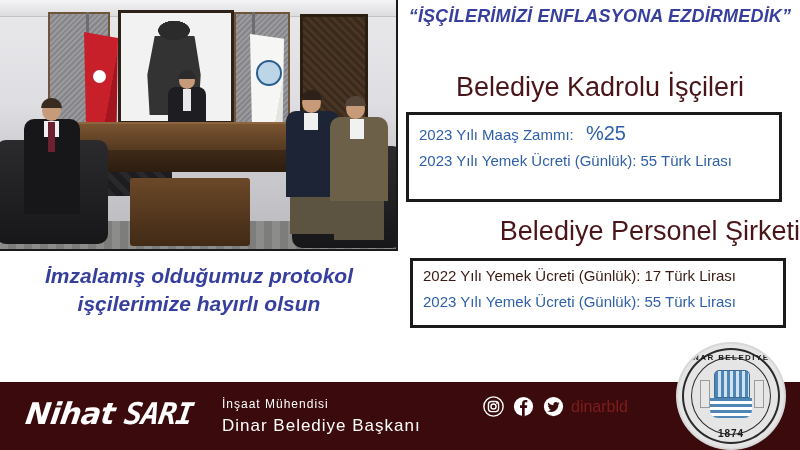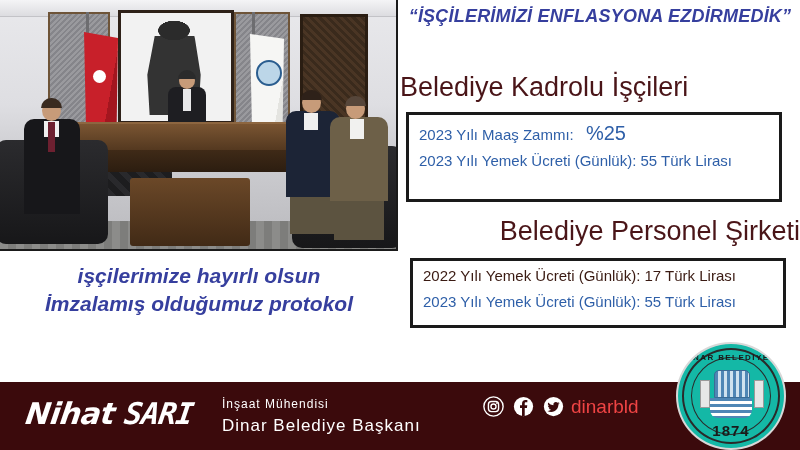--- a/index.html
+++ b/index.html
@@ -91,21 +91,21 @@
 
   
   .right{position:absolute;left:400px;top:0;width:400px;height:382px;}
   .headline{
     position:absolute;left:6px;top:4px;width:388px;
     text-align:center;color:#363f9e;
     font-weight:bold;font-style:italic;font-size:18px;line-height:25px;
     letter-spacing:.2px;
   }
   .sub1{
-    position:absolute;left:0;top:72px;width:400px;text-align:left;
+    position:absolute;left:0;top:72px;width:400px;text-align:center;
     color:#4a1518;font-size:27px;line-height:31px;
   }
   .box{
     position:absolute;border:3px solid #1a1a1a;background:#fff;box-sizing:border-box;
   }
   .box1{left:6px;top:112px;width:376px;height:90px;padding:5px 0 0 10px;}
   .box2{left:10px;top:258px;width:376px;height:70px;padding:2px 0 0 10px;}
   .row{font-size:15px;line-height:26px;white-space:nowrap;}
   .row.blue{color:#2e5fa8;}
   .row.dark{color:#3a1a12;}
@@ -132,39 +132,39 @@
     font-size:30px;font-style:italic;font-weight:bold;
     letter-spacing:-.5px;transform:skewX(-8deg);
     font-family:"DejaVu Sans",sans-serif;
   }
   .sig .sur{font-family:"DejaVu Sans Mono",monospace;letter-spacing:-1px;}
   .titleblk{position:absolute;left:222px;top:12px;color:#fff;text-align:left;}
   .titleblk .l1{font-size:12px;line-height:21px;letter-spacing:1px;}
   .titleblk .l2{font-size:17px;line-height:21px;letter-spacing:1px;}
   .social{position:absolute;left:483px;top:396px;display:flex;align-items:center;gap:9px;}
   .social svg{display:block;}
-  .handle{color:#ef4444;font-size:19px;line-height:19px;margin-left:-2px;}
+  .handle{color:#7f1d1d;font-size:16px;line-height:19px;margin-left:-2px;}
 
   
   .seal{
     position:absolute;left:676px;top:342px;width:106px;height:104px;border-radius:50%;
-    background:#14b8a6;border:2px solid #d8d8d8;overflow:hidden;
+    background:#e5e5e5;border:2px solid #d8d8d8;overflow:hidden;
   }
   .seal .ring{position:absolute;inset:4px;border-radius:50%;border:2px solid #2a2a2a;}
   .seal .ring2{position:absolute;inset:13px;border-radius:50%;border:1px solid #2a2a2a;}
   .seal .bld{position:absolute;left:36px;top:26px;width:34px;height:26px;border-radius:5px 5px 0 0;
     background:repeating-linear-gradient(90deg,#4f86b5 0 3px,#cfe2ef 3px 6px);border:1px solid #3a6c96;}
   .seal .colL{position:absolute;left:22px;top:36px;width:8px;height:26px;background:#e7e7e7;border:1px solid #9a9a9a;}
   .seal .colR{position:absolute;left:76px;top:36px;width:8px;height:26px;background:#e7e7e7;border:1px solid #9a9a9a;}
   .seal .water{position:absolute;left:32px;top:54px;width:42px;height:20px;
     background:repeating-linear-gradient(180deg,#4f86b5 0 3px,#ffffff 3px 6px);border-radius:0 0 8px 8px;}
   .seal .top-txt{position:absolute;left:0;top:9px;width:106px;text-align:center;
     font-size:8px;font-weight:bold;color:#1a1a1a;letter-spacing:1.4px;}
   .seal .yr{position:absolute;left:0;bottom:9px;width:106px;text-align:center;
-    font-size:15px;font-weight:bold;color:#1a1a1a;letter-spacing:1px;}
+    font-size:10px;font-weight:bold;color:#1a1a1a;letter-spacing:1px;}
 </style>
 </head>
 <body>
 
 <div id="poster">
 
   <div class="photo">
     <div class="ph-wall"></div>
     <div class="ph-ceiling"></div>
     <div class="ph-panelL"></div>
@@ -229,22 +229,22 @@
     <div class="sub2">Belediye Personel Şirketi</div>
 
     <div class="box box2">
       <div class="row dark">2022 Yılı Yemek Ücreti (Günlük): 17 Türk Lirası</div>
       <div class="row blue">2023 Yılı Yemek Ücreti (Günlük): 55 Türk Lirası</div>
     </div>
 
   </div>
 
   <div class="slogan">
+    <div>İmzalamış olduğumuz protokol</div>
     <div>işçilerimize hayırlı olsun</div>
-    <div>İmzalamış olduğumuz protokol</div>
   </div>
 
   <div class="footer">
     <div class="sig">
       <span>Nihat </span><span class="sur">SARI</span>
     </div>
     <div class="titleblk">
       <div class="l1">İnşaat Mühendisi</div>
       <div class="l2">Dinar Belediye Başkanı</div>
     </div>

